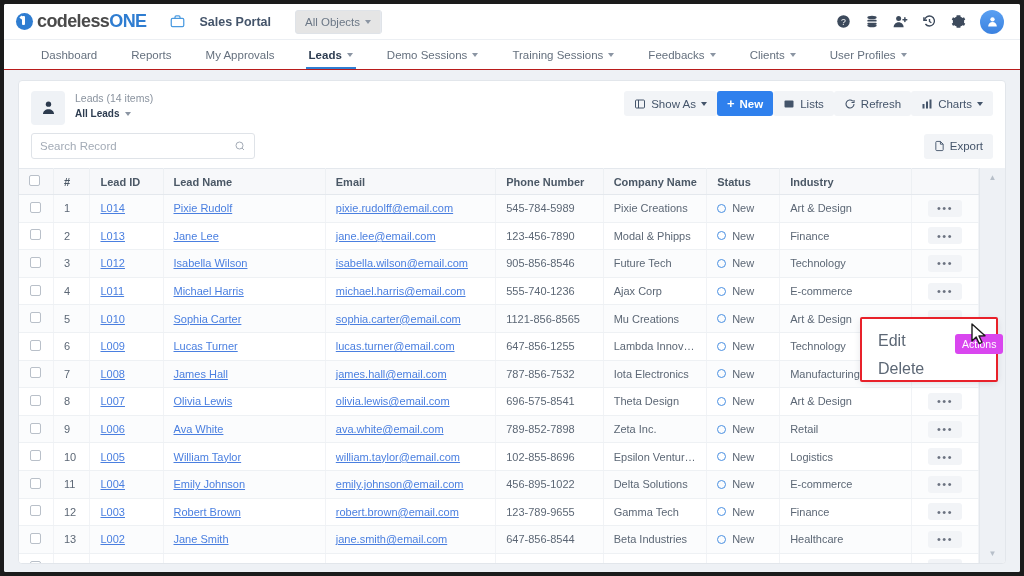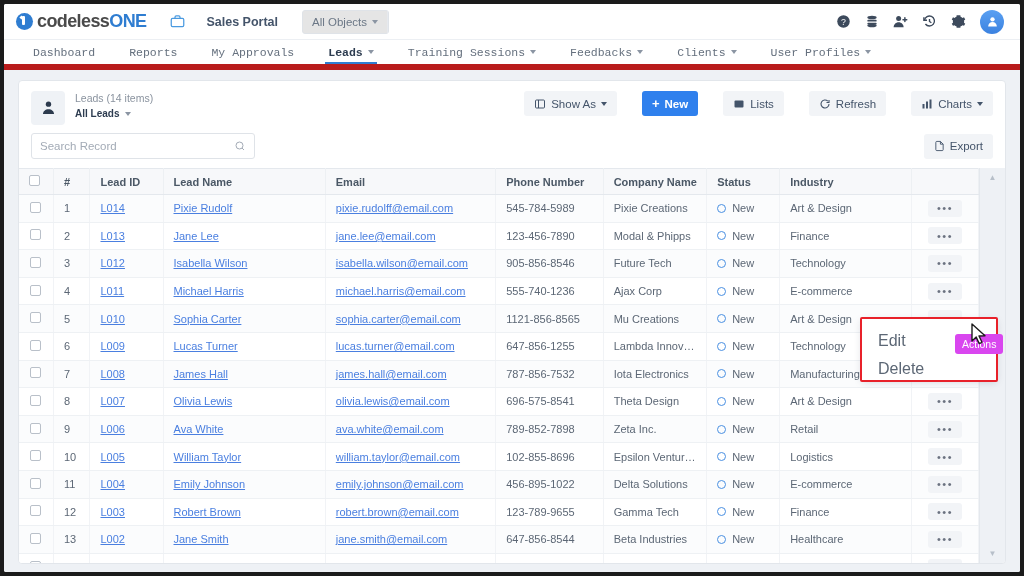--- a/index.html
+++ b/index.html
@@ -45,21 +45,21 @@
     width: 3px; height: 3px; background: #fff;
     transform: rotate(45deg);
   }
   .logo-text {
     font-size: 18px; font-weight: bold; letter-spacing: -0.6px;
     color: #4a4a4a;
   }
   .logo-text .blue { color: #2f7dd1; }
 
   .portal {
-    display: flex; align-items: center; gap: 21px;
+    display: flex; align-items: center; gap: 14px;
     margin-left: 24px;
   }
   .portal-name { font-size: 12.5px; font-weight: bold; color: #44546a; }
 
   .search-wrap {
     margin-left: 24px;
     display: flex; align-items: center;
     height: 24px;
     border: 1px solid #dfe3e8;
     border-radius: 3px;
@@ -95,23 +95,22 @@
     width: 24px; height: 24px; border-radius: 50%;
     background: linear-gradient(180deg,#5aa0f2,#3b82e0);
     display: flex; align-items: center; justify-content: center;
   }
 
   
   .nav {
     height: 30px;
     background: #fff;
     display: flex; align-items: stretch;
-    padding-left: 12px;
-    border-bottom: 6px solid #b91c1c;
-    font-family: Liberation Mono, monospace;
+    padding-left: 20px;
+    border-bottom: 1px solid #b91c1c;
   }
   .nav-item {
     display: flex; align-items: center; gap: 5px;
     padding: 0 17px;
     font-size: 11.5px; color: #65707e;
     position: relative;
     white-space: nowrap;
   }
   .nav-item.active { color: #2d3c50; font-weight: bold; }
   .nav-item.active::after {
@@ -153,21 +152,21 @@
     width: 34px; height: 34px; border-radius: 4px;
     background: #eff2f6;
     display: flex; align-items: center; justify-content: center;
     color: #2c3a4d;
   }
   .lh-sub { font-size: 10.5px; color: #8a939f; line-height: 14px; }
   .lh-title {
     font-size: 10px; font-weight: bold; color: #2d3c50;
     display: flex; align-items: center; gap: 6px; line-height: 18px;
   }
-  .lh-actions { margin-left: auto; display: flex; gap: 25px; align-items: center; }
+  .lh-actions { margin-left: auto; display: flex; gap: 0; align-items: center; }
   .btn {
     height: 25px; border-radius: 3px;
     background: #f2f4f7;
     display: flex; align-items: center; gap: 5px;
     padding: 0 10px;
     font-size: 11.5px; color: #44546a;
     border: none; white-space: nowrap;
     font-family: "Liberation Sans", sans-serif;
   }
   .btn.primary { background: #2f80ed; color: #fff; font-weight: bold; }
@@ -375,20 +374,24 @@
         <span>Reports</span>
       </div>
     <div class="nav-item">
         <span>My Approvals</span>
       </div>
     <div class="nav-item active">
         <span>Leads</span>
         <span class="caret"></span>
       </div>
     <div class="nav-item">
+        <span>Demo Sessions</span>
+        <span class="caret"></span>
+      </div>
+    <div class="nav-item">
         <span>Training Sessions</span>
         <span class="caret"></span>
       </div>
     <div class="nav-item">
         <span>Feedbacks</span>
         <span class="caret"></span>
       </div>
     <div class="nav-item">
         <span>Clients</span>
         <span class="caret"></span>

